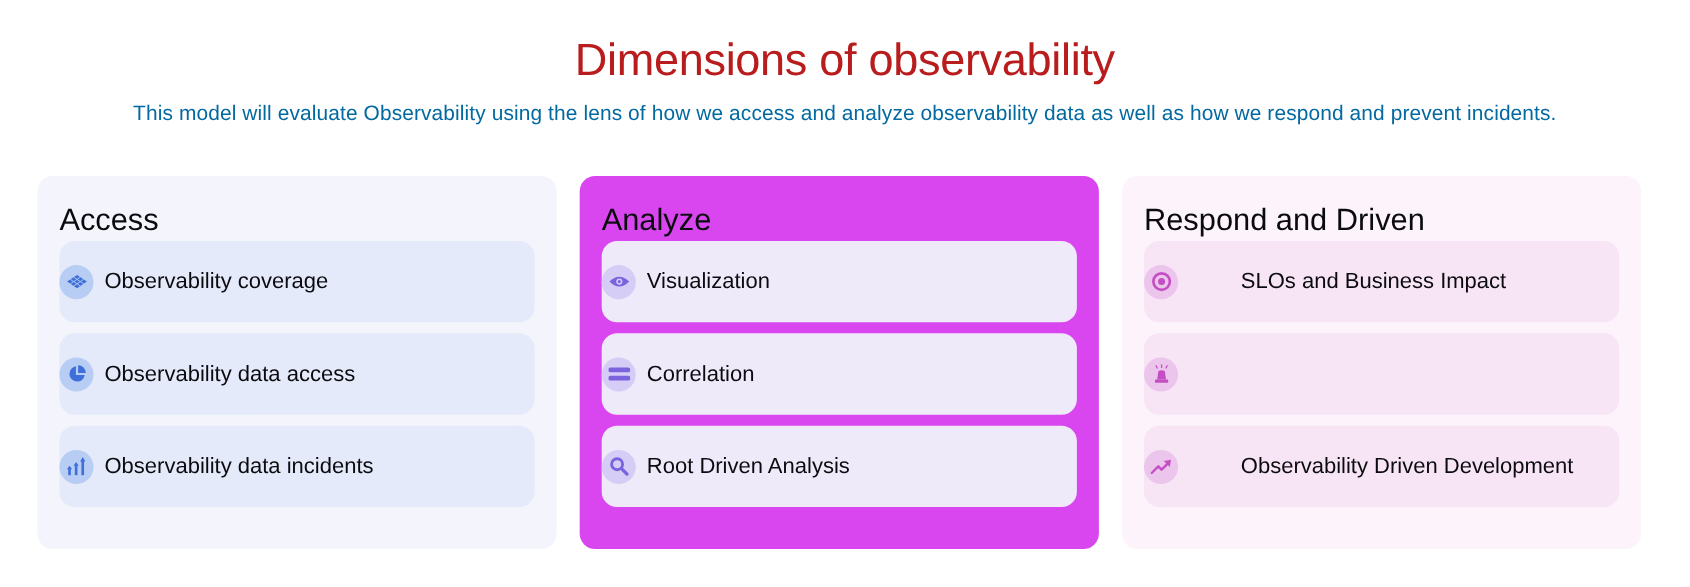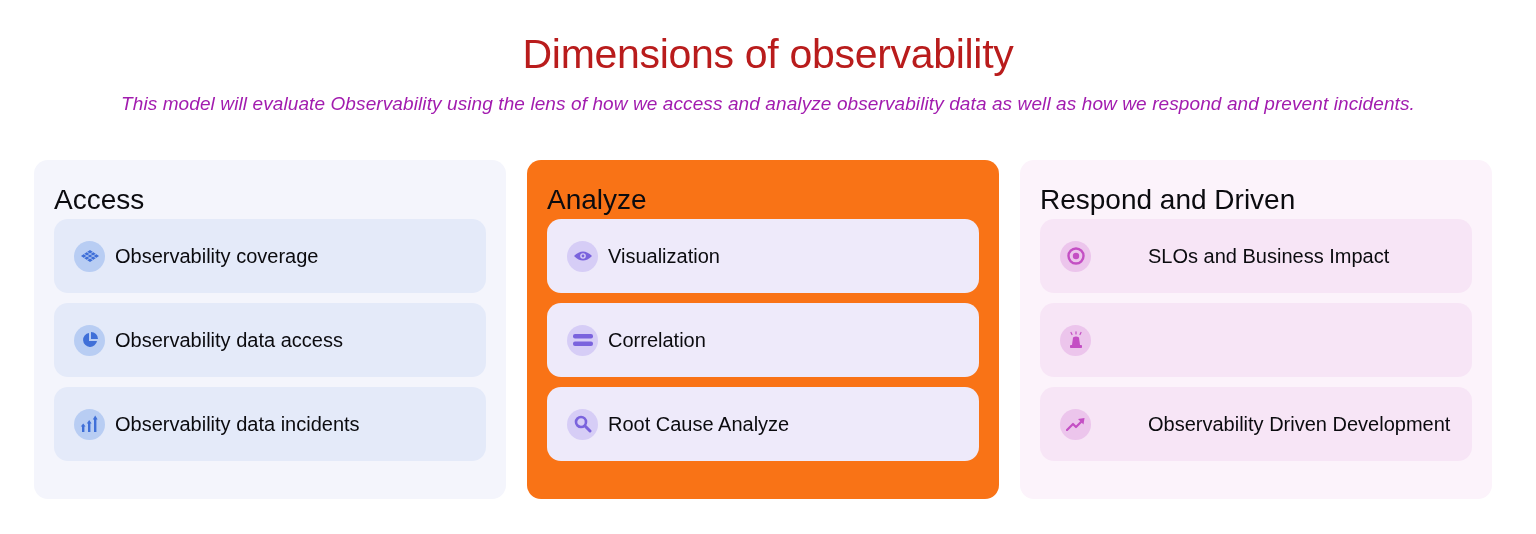--- a/index.html
+++ b/index.html
@@ -28,60 +28,58 @@
       color: #b91c1c;
       line-height: 52px;
     }
     .subtitle {
       position: absolute;
       top: 92px;
       left: 0;
       width: 1536px;
       text-align: center;
       font-size: 19px;
-      color: #a21caf;
+      color: #0369a1;
       line-height: 24px;
       letter-spacing: 0.1px;
-      font-style: italic;
     }
     .cards {
       position: absolute;
       top: 160px;
       left: 34px;
       display: flex;
       gap: 21px;
     }
     .card {
       width: 472px;
       height: 339px;
       border-radius: 14px;
       padding: 24px 20px 20px 20px;
     }
     .card.access { background: #f4f5fc; }
-    .card.analyze { background: #f97316; }
+    .card.analyze { background: #d946ef; }
     .card.respond { background: #fcf3fb; }
     .card-title {
       font-size: 28px;
       font-weight: 500;
       line-height: 32px;
       color: #0b0b0f;
       margin-bottom: 3px;
       height: 32px;
     }
     .items {
       display: flex;
       flex-direction: column;
       gap: 10px;
     }
     .item {
       height: 74px;
       border-radius: 14px;
       display: flex;
       align-items: center;
-      padding-left: 20px;
       cursor: pointer;
     }
     .access .item { background: #e4eaf9; }
     .analyze .item { background: #eeeafa; }
     .respond .item { background: #f7e5f6; gap: 47px; }
     .icon {
       width: 31px;
       height: 31px;
       border-radius: 50%;
       display: flex;
@@ -176,21 +174,21 @@
           </span>
           <span class="item-label">Correlation</span>
         </div>
         <div class="item">
           <span class="icon">
             <svg width="18" height="18" viewBox="0 0 18 18">
               <circle cx="7" cy="7" r="5" fill="none" stroke="#7a63dd" stroke-width="2.6"></circle>
               <line x1="10.8" y1="10.8" x2="16" y2="16" stroke="#7a63dd" stroke-width="3" stroke-linecap="round"></line>
             </svg>
           </span>
-          <span class="item-label">Root Cause Analyze</span>
+          <span class="item-label">Root Driven Analysis</span>
         </div>
       </div>
     </section>
 
     <section class="card respond">
       <h2 class="card-title">Respond and Driven</h2>
       <div class="items">
         <div class="item">
           <span class="icon">
             <svg width="20" height="20" viewBox="0 0 20 20">

